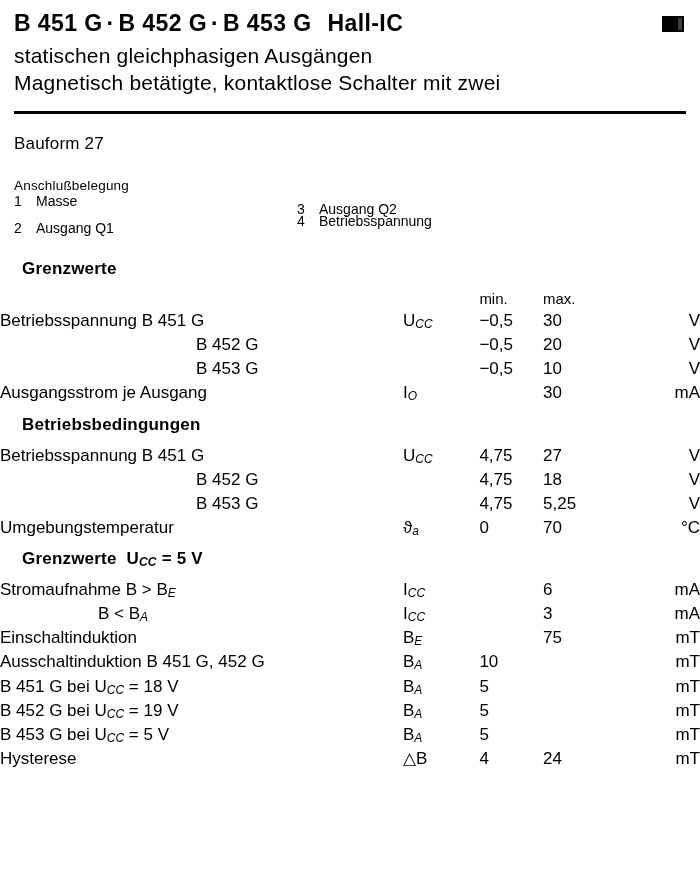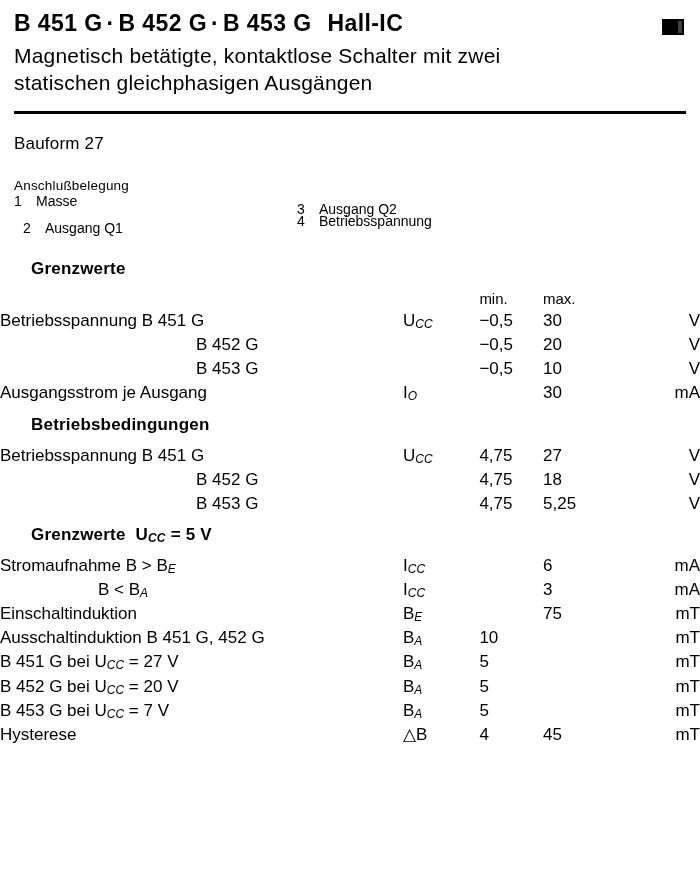--- a/index.html
+++ b/index.html
@@ -18,21 +18,21 @@
   .page {
     position: relative;
     width: 700px;
     height: 892px;
     padding: 0;
     box-sizing: border-box;
   }
   
   .title-row {
     display: flex;
-    align-items: center;
+    align-items: flex-start;
     justify-content: space-between;
     padding: 10px 14px 0 14px;
   }
   .title-main {
     font-size: 23px;
     font-weight: bold;
     letter-spacing: 0.4px;
     white-space: nowrap;
   }
   .title-main .type {
@@ -98,21 +98,21 @@
     white-space: nowrap;
   }
   .pin .num {
     display: inline-block;
     width: 22px;
   }
   
   .section-head {
     font-size: 17px;
     font-weight: bold;
-    padding: 0 31px;
+    padding: 0 22px;
     letter-spacing: 0.2px;
   }
   .section-head .norm {
     font-weight: bold;
   }
   .section-head .sub {
     font-size: 12px;
     vertical-align: -2px;
   }
   table.spec {
@@ -144,34 +144,34 @@
 <div class="page">
 
   <div class="title-row">
     <div class="title-main">
       <span class="type">B 451 G</span><span class="dot">·</span><span class="type">B 452 G</span><span class="dot">·</span><span class="type">B 453 G</span><span class="hallic">Hall-IC</span>
     </div>
     <div class="corner-mark"></div>
   </div>
 
   <div class="subtitle">
+    <div>statischen gleichphasigen Ausgängen</div>
     <div>Magnetisch betätigte, kontaktlose Schalter mit zwei</div>
-    <div>statischen gleichphasigen Ausgängen</div>
   </div>
 
   <hr class="rule">
 
   <div class="bauform">Bauform 27</div>
 
   <div class="pinout-title">Anschlußbelegung</div>
   <div class="pinout">
     <div class="pin" style="left:14px; top:0;">
       <span class="num">1</span><span>Masse</span>
     </div>
-    <div class="pin" style="left:23px; top:27px;">
+    <div class="pin" style="left:14px; top:27px;">
       <span class="num">2</span><span>Ausgang Q1</span>
     </div>
     <div class="pin" style="left:297px; top:8px;">
       <span class="num">3</span><span>Ausgang Q2</span>
     </div>
     <div class="pin" style="left:297px; top:20px;">
       <span class="num">4</span><span>Betriebsspannung</span>
     </div>
   </div>
 
@@ -243,20 +243,27 @@
       <td class="c-max">18</td>
       <td class="c-unit">V</td>
     </tr>
     <tr>
       <td class="c-label"><span class="indent"></span><span>B 453 G</span></td>
       <td class="c-sym"></td>
       <td class="c-min">4,75</td>
       <td class="c-max">5,25</td>
       <td class="c-unit">V</td>
     </tr>
+    <tr>
+      <td class="c-label">Umgebungstemperatur</td>
+      <td class="c-sym"><span>ϑ</span><span class="sub">a</span></td>
+      <td class="c-min">0</td>
+      <td class="c-max">70</td>
+      <td class="c-unit">°C</td>
+    </tr>
   </tbody>
     </table>
 
   <div class="blk-sm"></div>
   <div class="section-head">
     <span>Grenzwerte</span>
     <span class="norm">&nbsp;</span><span>U</span><span class="sub">CC</span>
     <span>=</span>
     <span>5 V</span>
   </div>
@@ -286,43 +293,43 @@
       <td class="c-unit">mT</td>
     </tr>
     <tr>
       <td class="c-label">Ausschaltinduktion B 451 G, 452 G</td>
       <td class="c-sym"><span>B</span><span class="sub">A</span></td>
       <td class="c-min">10</td>
       <td class="c-max"></td>
       <td class="c-unit">mT</td>
     </tr>
     <tr>
-      <td class="c-label"><span>B 451 G     bei U</span><span class="sub">CC</span> <span>= 27 V</span></td>
+      <td class="c-label"><span>B 451 G     bei U</span><span class="sub">CC</span> <span>= 18 V</span></td>
       <td class="c-sym"><span>B</span><span class="sub">A</span></td>
       <td class="c-min">5</td>
       <td class="c-max"></td>
       <td class="c-unit">mT</td>
     </tr>
     <tr>
-      <td class="c-label"><span>B 452 G     bei U</span><span class="sub">CC</span> <span>= 20 V</span></td>
+      <td class="c-label"><span>B 452 G     bei U</span><span class="sub">CC</span> <span>= 19 V</span></td>
       <td class="c-sym"><span>B</span><span class="sub">A</span></td>
       <td class="c-min">5</td>
       <td class="c-max"></td>
       <td class="c-unit">mT</td>
     </tr>
     <tr>
-      <td class="c-label"><span>B 453 G     bei U</span><span class="sub">CC</span> <span>=  7 V</span></td>
+      <td class="c-label"><span>B 453 G     bei U</span><span class="sub">CC</span> <span>=  5 V</span></td>
       <td class="c-sym"><span>B</span><span class="sub">A</span></td>
       <td class="c-min">5</td>
       <td class="c-max"></td>
       <td class="c-unit">mT</td>
     </tr>
     <tr>
       <td class="c-label">Hysterese</td>
       <td class="c-sym"><span>△B</span><span class="sub"></span></td>
       <td class="c-min">4</td>
-      <td class="c-max">45</td>
+      <td class="c-max">24</td>
       <td class="c-unit">mT</td>
     </tr>
   </tbody>
     </table>
 
 </div>
 
 </body></html>

